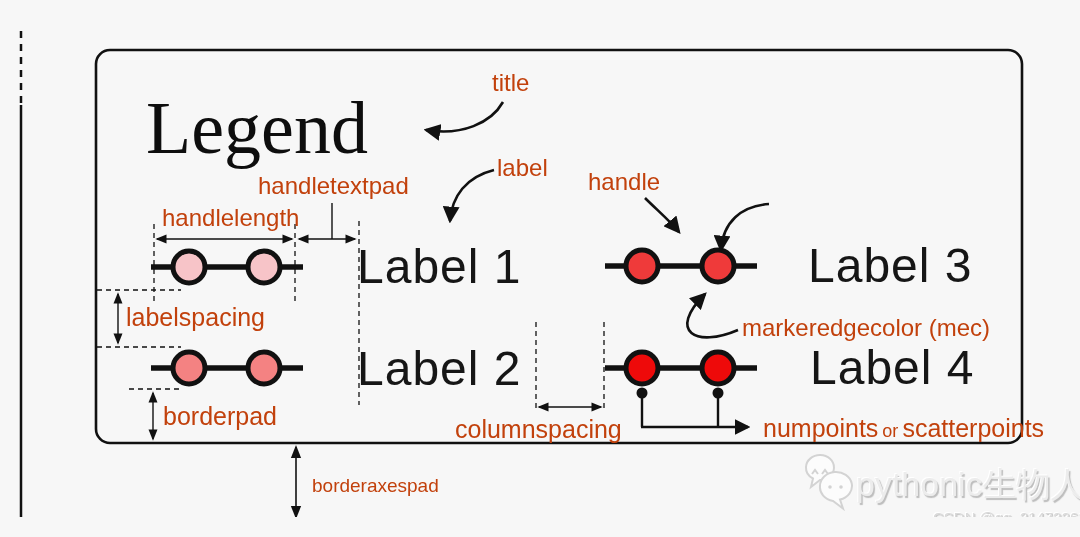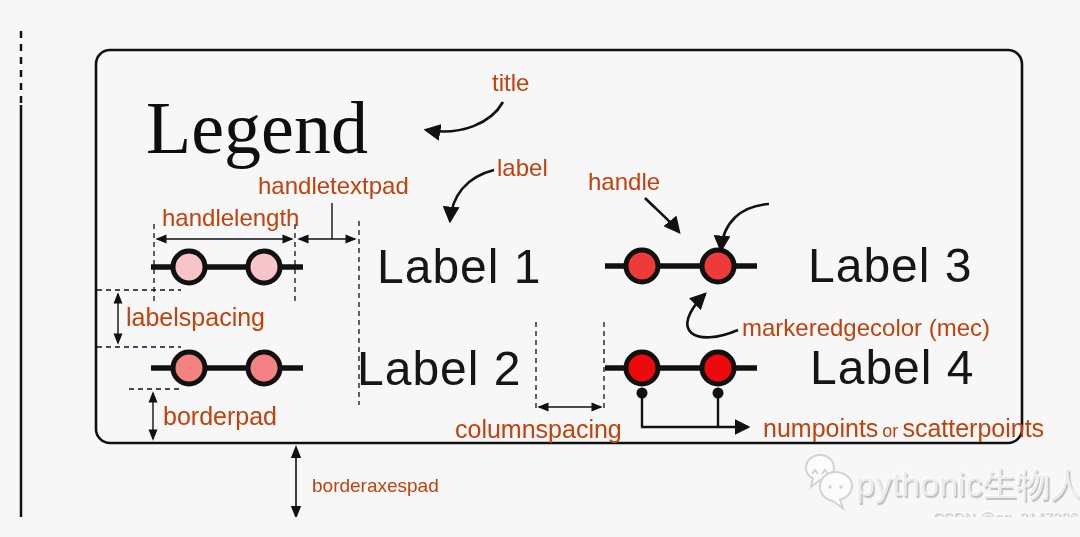--- a/index.html
+++ b/index.html
@@ -111,21 +111,21 @@
       <path d="M 820,486 a 16,14 0 1 1 20,13.5 l 3,9 -10,-7.5 a 16,14 0 0 1 -13,-15 z"></path>
       <path d="M 812,474 l 3,-4 3,4" fill="none"></path>
       <path d="M 822,474 l 3,-4 3,4" fill="none"></path>
       <circle cx="830" cy="487" r="1.8" fill="#d2d2d2" stroke="none"></circle>
       <circle cx="841" cy="487" r="1.8" fill="#d2d2d2" stroke="none"></circle>
     </g>
   </svg>
 
   <div class="txt legend-title" style="left:146px;top:91px;">Legend</div>
 
-  <div class="txt entry-label" style="left:377px;top:243px;">Label 1</div>
+  <div class="txt entry-label" style="left:357px;top:243px;">Label 1</div>
   <div class="txt entry-label" style="left:357px;top:345px;">Label 2</div>
   <div class="txt entry-label" style="left:808px;top:242px;">Label 3</div>
   <div class="txt entry-label" style="left:810px;top:344px;">Label 4</div>
 
   <div class="txt anno" style="left:492px;top:71px;">title</div>
   <div class="txt anno" style="left:497px;top:156px;">label</div>
   <div class="txt anno" style="left:258px;top:174px;">handletextpad</div>
   <div class="txt anno" style="left:162px;top:206px;">handlelength</div>
   <div class="txt anno" style="left:126px;top:305px;font-size:25px;">labelspacing</div>
   <div class="txt anno" style="left:163px;top:404px;font-size:25px;">borderpad</div>

